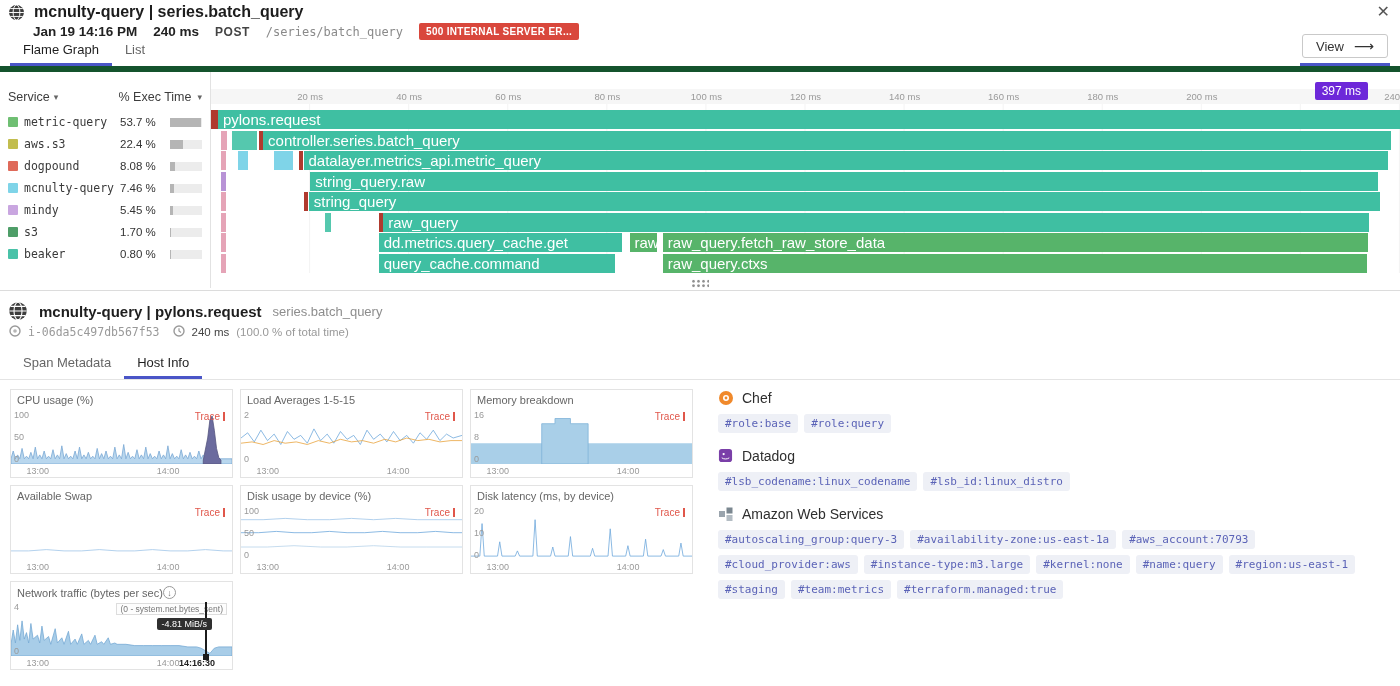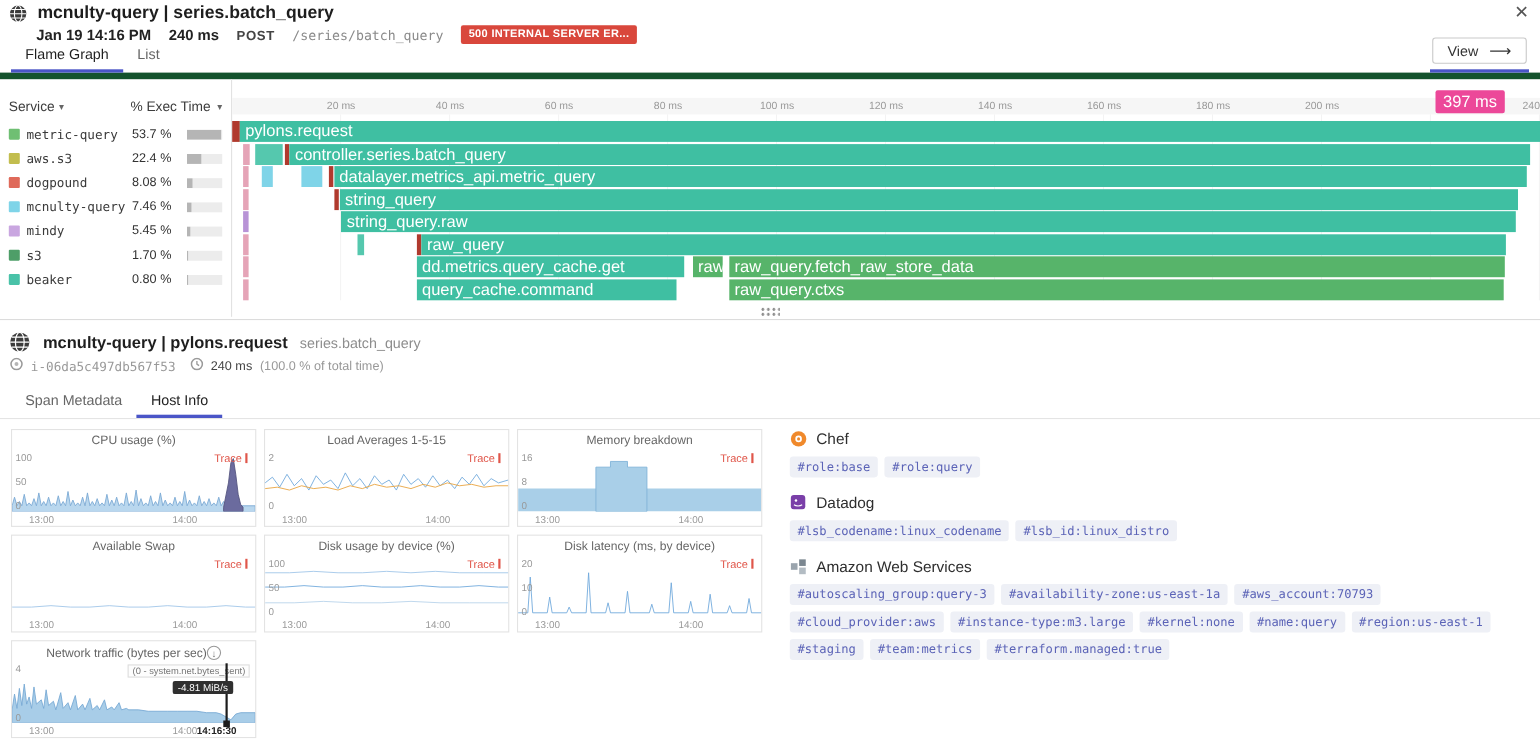--- a/index.html
+++ b/index.html
@@ -35,21 +35,21 @@
   .sq{width:10px;height:10px;border-radius:1px;flex:none}
   .svc-name{flex:1;font-size:11.5px;color:#3a3a3a;white-space:nowrap;overflow:hidden}
   .svc-pct{width:44px;text-align:left;font-size:11.5px;color:#333}
   .svc-bar{width:32px;height:9px;background:#ececec;position:relative;flex:none;overflow:hidden}
   .svc-bar i{position:absolute;left:0;top:0;bottom:0;background:#b5b5b5}
 
   .flame-area{flex:1;position:relative;overflow:hidden}
   .ruler{height:15px;background:#f6f6f6;position:relative;margin-top:17px}
   .ruler .tick{position:absolute;top:2px;transform:translateX(-50%);font-size:9.5px;color:#999;white-space:nowrap}
   .ruler .endlbl{position:absolute;right:0;top:2px;font-size:9.5px;color:#999}
-  .tooltip397{position:absolute;top:10px;right:32px;background:#ec4899;color:#fff;font-size:15px;padding:2px 7px;z-index:6;border-radius:2px}
+  .tooltip397{position:absolute;top:10px;right:32px;background:#6d28d9;color:#fff;font-size:12px;padding:2px 7px;z-index:6;border-radius:2px}
   .flame-rows{position:relative;padding-top:6px;
       background-image:linear-gradient(to left,#f3f3f3 1px,transparent 1px);
       background-size:8.3333% 100%}
   .frow{height:19px;position:relative;margin-bottom:1.5px}
   .fseg{position:absolute;top:0;height:19px;line-height:19px;font-size:15px;color:#fff;
         white-space:nowrap;overflow:hidden;cursor:pointer}
   .fseg span{padding-left:5px}
   .c-teal{background:#3fbfa2}.c-teal2{background:#55c8ae}.c-green{background:#57b46a}
   .c-pink{background:#e5a4b7}.c-purple{background:#b893d6}.c-blue{background:#7fd4e8}
   .c-err{background:#b03a2e}
@@ -63,21 +63,21 @@
   .span-title{font-size:15px;font-weight:bold;color:#1e1e1e}
   .span-sub{font-size:13px;color:#8d8d8d}
   .info-row{display:flex;align-items:center;gap:7px;padding:2px 10px 0 9px;font-size:11.5px;color:#999}
   .info-row .dark{color:#444}
   .tabs2{display:flex;border-bottom:1px solid #e4e4e4;padding:0 10px;margin-top:9px}
 
   
   .content{display:flex;gap:14px;padding:9px 10px}
   .charts-grid{width:694px;flex:none;display:flex;flex-wrap:wrap;gap:7px;align-content:flex-start}
   .panel{width:223px;height:89px;border:1px solid #e3e3e3;position:relative;background:#fff}
-  .panel-title{font-size:11px;color:#666;padding:4px 6px 0;display:flex;justify-content:center;align-items:center;white-space:nowrap;overflow:hidden}
+  .panel-title{font-size:11px;color:#666;padding:4px 6px 0;display:flex;justify-content:flex-start;align-items:center;white-space:nowrap;overflow:hidden}
   .dl-ic{width:13px;height:13px;border:1px solid #999;border-radius:50%;color:#777;font-size:9px;
          display:inline-flex;align-items:center;justify-content:center;flex:none;cursor:pointer}
   .plot{position:absolute;left:0;right:0;top:20px;bottom:0}
   .plot svg{position:absolute;left:0;top:2px;width:100%;height:calc(100% - 15px)}
   .yticks{position:absolute;left:3px;top:0;bottom:13px;display:flex;flex-direction:column;justify-content:space-between;font-size:9px;color:#999;z-index:3;pointer-events:none}
   .xtick{position:absolute;bottom:1px;font-size:9px;color:#999;z-index:3}
   .xtick.dark{color:#222;font-weight:bold}
   .trace{position:absolute;top:1px;right:7px;font-size:10px;color:#e0564a;z-index:4;cursor:pointer}
   .trace::after{content:"";display:inline-block;width:2px;height:9px;background:#e0564a;margin-left:3px;vertical-align:-1px}
   .net-legend{position:absolute;top:1px;right:5px;font-size:8.5px;color:#777;background:#fdfdfd;border:1px solid #ddd;padding:0 3px;z-index:4;white-space:nowrap}
@@ -224,27 +224,27 @@
           <div class="fseg c-teal" style="left: 4.38%; width: 94.9%;"><span>controller.series.batch_query</span></div>
         </div>
         <div class="frow">
           <div class="fseg c-pink" style="left: 0.85%; width: 0.4%;"></div>
           <div class="fseg c-blue" style="left: 2.3%; width: 0.8%;"></div>
           <div class="fseg c-blue" style="left: 5.3%; width: 1.6%;"></div>
           <div class="fseg c-err" style="left: 7.4%; width: 0.35%;"></div>
           <div class="fseg c-teal" style="left: 7.78%; width: 91.2%;"><span>datalayer.metrics_api.metric_query</span></div>
         </div>
         <div class="frow">
+          <div class="fseg c-purple" style="left: 0.85%; width: 0.4%;"></div>
+          <div class="fseg c-teal" style="left: 8.35%; width: 89.8%;"><span>string_query.raw</span></div>
+        </div>
+        <div class="frow">
           <div class="fseg c-pink" style="left: 0.85%; width: 0.4%;"></div>
           <div class="fseg c-err" style="left: 7.85%; width: 0.35%;"></div>
           <div class="fseg c-teal" style="left: 8.22%; width: 90.1%;"><span>string_query</span></div>
-        </div>
-        <div class="frow">
-          <div class="fseg c-purple" style="left: 0.85%; width: 0.4%;"></div>
-          <div class="fseg c-teal" style="left: 8.35%; width: 89.8%;"><span>string_query.raw</span></div>
         </div>
         <div class="frow">
           <div class="fseg c-pink" style="left: 0.85%; width: 0.4%;"></div>
           <div class="fseg c-teal2" style="left: 9.6%; width: 0.5%;"></div>
           <div class="fseg c-err" style="left: 14.1%; width: 0.35%;"></div>
           <div class="fseg c-teal" style="left: 14.48%; width: 82.9%;"><span>raw_query</span></div>
         </div>
         <div class="frow">
           <div class="fseg c-pink" style="left: 0.85%; width: 0.4%;"></div>
           <div class="fseg c-teal" style="left: 14.1%; width: 20.5%;"><span>dd.metrics.query_cache.get</span></div>

